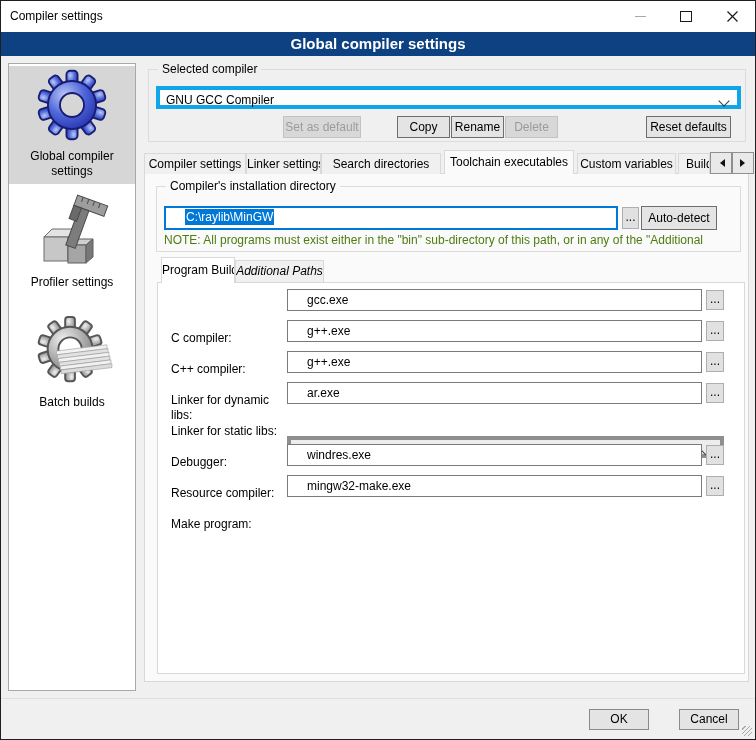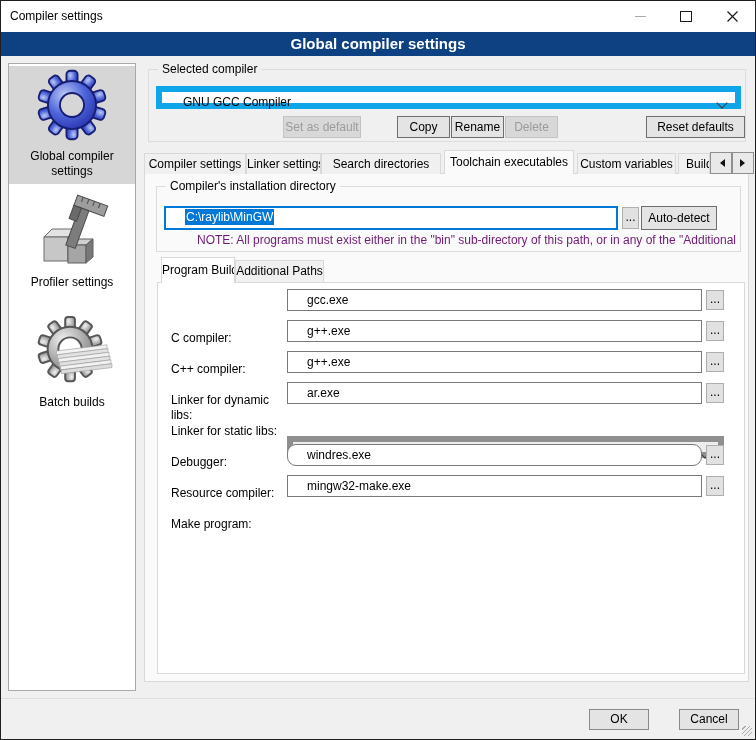--- a/index.html
+++ b/index.html
@@ -21,21 +21,21 @@
   
   .sidebar{left:7px;top:62px;width:128px;height:628px;background:#ffffff;border:1px solid #a9a9a9;}
   .sb-selected{left:8px;top:65px;width:126px;height:118px;background:#d6d6d6;}
   .sb-label{text-align:center;line-height:15px;}
   
   .groupbox{border:1px solid #dcdcdc;background:transparent;}
   .gb-label{position:absolute;top:-8px;left:9px;padding:0 4px;line-height:14px;}
   .bg-dialog{background:#f0f0f0;}
   .bg-page{background:#fafafa;}
   
-  .combo{background:#fdfdfd;border:6px solid #0ea5e9;line-height:21px;padding-left:21px;position:relative;}
+  .combo{background:#fdfdfd;border:4px solid #0ea5e9;line-height:21px;padding-left:6px;position:relative;}
   .combo.gray{background:#ededed;border-color:#8f8f8f;}
   .chev{position:absolute;right:9px;top:7px;width:7px;height:7px;
     border-right:1.5px solid #3c3c3c;border-bottom:1.5px solid #3c3c3c;transform:rotate(45deg);}
   
   .btn{background:#e4e4e4;border:1px solid #6e6e6e;text-align:center;line-height:20px;color:#000;}
   .btn.disabled{background:#d8d8d8;border:1px solid #c3c3c3;color:#9b9b9b;}
   .btn.small{line-height:18px;background:#e1e1e1;border:1px solid #aeaeae;}
   
   .tab{border:1px solid #d9d9d9;border-bottom:none;background:#f0f0f0;text-align:center;
     overflow:hidden;white-space:nowrap;}
@@ -44,21 +44,21 @@
   .tabpage{border:1px solid #d9d9d9;background:#fafafa;}
   .innerpanel{border:1px solid #d9d9d9;background:#ffffff;}
   .tri-l{width:0;height:0;border:4px solid transparent;border-right:5px solid #111;margin-right:2px;}
   .tri-r{width:0;height:0;border:4px solid transparent;border-left:5px solid #111;margin-left:2px;}
   .scrollbtn{background:#e9e9e9;border:1px solid #8f8f8f;display:flex;align-items:center;justify-content:center;}
   
   .textbox{background:#ffffff;border:1px solid #7a7a7a;line-height:20px;padding-left:19px;
     overflow:hidden;white-space:nowrap;}
   .textbox.focused{border:2px solid #0078d7;line-height:19px;}
   .sel-text{background:#0078d7;color:#ffffff;padding:1px 1px;}
-  .note{color:#701a75;white-space:nowrap;overflow:hidden;text-align:right;}
+  .note{color:#4d7c0f;white-space:nowrap;overflow:hidden;}
   .row-label{line-height:15px;margin-top:38px;}
   
   .divider{left:0;top:697px;width:754px;height:1px;background:#dfdfdf;}
   .grip{right:3px;bottom:3px;width:10px;height:10px;
     background:repeating-linear-gradient(135deg,transparent 0 2px,#a9a9a9 2px 3px);}
 </style>
 </head>
 <body>
 
 <div class="window">
@@ -169,21 +169,21 @@
     <span class="gb-label bg-dialog">Selected compiler</span>
   </div>
   <div class="abs combo" style="left:155px;top:85px;width:585px;height:23px;">
     <span>GNU GCC Compiler</span>
     <span class="chev"></span>
   </div>
   <div class="abs btn disabled" style="left:282px;top:115px;width:78px;height:22px;">Set as default</div>
   <div class="abs btn" style="left:396px;top:115px;width:53px;height:22px;">Copy</div>
   <div class="abs btn" style="left:450px;top:115px;width:53px;height:22px;">Rename</div>
   <div class="abs btn disabled" style="left:504px;top:115px;width:53px;height:22px;">Delete</div>
-  <div class="abs btn" style="left:645px;top:115px;width:99px;height:22px;">Reset defaults</div>
+  <div class="abs btn" style="left:645px;top:115px;width:85px;height:22px;">Reset defaults</div>
 
   <div class="abs tabpage" style="left:143px;top:172px;width:605px;height:509px;"></div>
 
   <div class="abs tab" style="left:143px;top:152px;width:102px;height:21px;line-height:20px;">Compiler settings</div>
   <div class="abs tab" style="left:245px;top:152px;width:75px;height:21px;line-height:20px;">Linker settings</div>
   <div class="abs tab" style="left:320px;top:152px;width:120px;height:21px;line-height:20px;">Search directories</div>
   <div class="abs tab active" style="left:443px;top:149px;width:130px;height:24px;line-height:23px;">Toolchain executables</div>
   <div class="abs tab" style="left:576px;top:152px;width:99px;height:21px;line-height:20px;">Custom variables</div>
   <div class="abs tab" style="left:677px;top:152px;width:32px;height:21px;line-height:20px;text-align:left;padding-left:7px;">Build</div>
   <div class="abs scrollbtn" style="left:709px;top:151px;width:22px;height:22px;">
@@ -198,21 +198,21 @@
   </div>
   <div class="abs textbox focused" style="left:163px;top:205px;width:454px;height:24px;">
     <span class="sel-text">C:\raylib\MinGW</span>
   </div>
   <div class="abs btn small" style="left:621px;top:206px;width:17px;height:22px;">...</div>
   <div class="abs btn" style="left:640px;top:205px;width:76px;height:24px;line-height:22px;">Auto-detect</div>
   <div class="abs note" style="left:163px;top:232px;width:572px;height:15px;">NOTE: All programs must exist either in the "bin" sub-directory of this path, or in any of the "Additional</div>
 
   <div class="abs innerpanel" style="left:156px;top:281px;width:588px;height:392px;"></div>
   <div class="abs tab inner-active" style="left:160px;top:256px;width:74px;height:26px;line-height:25px;">Program Build</div>
-  <div class="abs tab" style="left:234px;top:259px;width:89px;height:22px;line-height:21px;">Additional Paths</div>
+  <div class="abs tab" style="left:234px;top:259px;width:89px;height:22px;line-height:21px;font-style:italic;">Additional Paths</div>
 
   <div class="abs row-label" style="left:170px;top:292px;width:112px;">C compiler:</div>
   <div class="abs textbox" style="left:286px;top:288px;width:415px;height:22px;">gcc.exe</div>
   <div class="abs btn small" style="left:705px;top:289px;width:18px;height:20px;line-height:16px;">...</div>
 
   <div class="abs row-label" style="left:170px;top:323px;width:112px;">C++ compiler:</div>
   <div class="abs textbox" style="left:286px;top:319px;width:415px;height:22px;">g++.exe</div>
   <div class="abs btn small" style="left:705px;top:320px;width:18px;height:20px;line-height:16px;">...</div>
 
   <div class="abs row-label" style="left:170px;top:354px;width:116px;">Linker for dynamic libs:</div>
@@ -223,21 +223,21 @@
   <div class="abs textbox" style="left:286px;top:381px;width:415px;height:22px;">ar.exe</div>
   <div class="abs btn small" style="left:705px;top:382px;width:18px;height:20px;line-height:16px;">...</div>
 
   <div class="abs row-label" style="left:170px;top:416px;width:112px;">Debugger:</div>
   <div class="abs combo gray" style="left:286px;top:412px;width:437px;height:22px;line-height:20px;">
     <span>GDB/CDB debugger : Default</span>
     <span class="chev"></span>
   </div>
 
   <div class="abs row-label" style="left:170px;top:447px;width:112px;">Resource compiler:</div>
-  <div class="abs textbox" style="left:286px;top:443px;width:415px;height:22px;border-radius:9px;">windres.exe</div>
+  <div class="abs textbox" style="left:286px;top:443px;width:415px;height:22px;">windres.exe</div>
   <div class="abs btn small" style="left:705px;top:444px;width:18px;height:20px;line-height:16px;">...</div>
 
   <div class="abs row-label" style="left:170px;top:478px;width:112px;">Make program:</div>
   <div class="abs textbox" style="left:286px;top:474px;width:415px;height:22px;">mingw32-make.exe</div>
   <div class="abs btn small" style="left:705px;top:475px;width:18px;height:20px;line-height:16px;">...</div>
 
   <div class="abs divider"></div>
   <div class="abs btn" style="left:588px;top:708px;width:60px;height:21px;line-height:19px;border-color:#8a8a8a;">OK</div>
   <div class="abs btn" style="left:678px;top:708px;width:60px;height:21px;line-height:19px;border-color:#8a8a8a;">Cancel</div>
   <div class="abs grip"></div>

